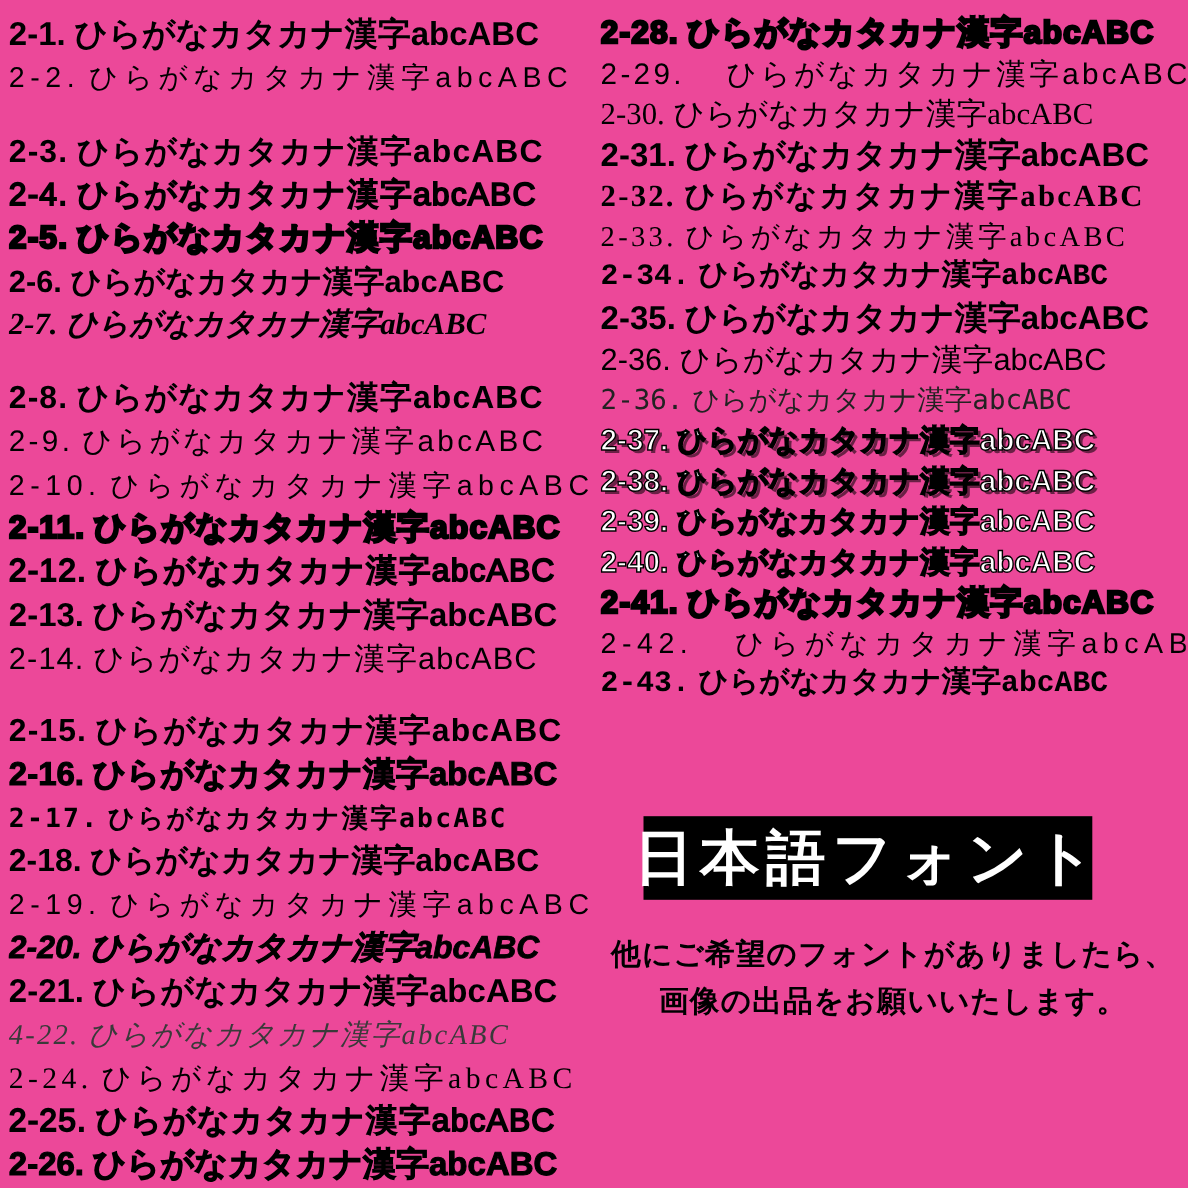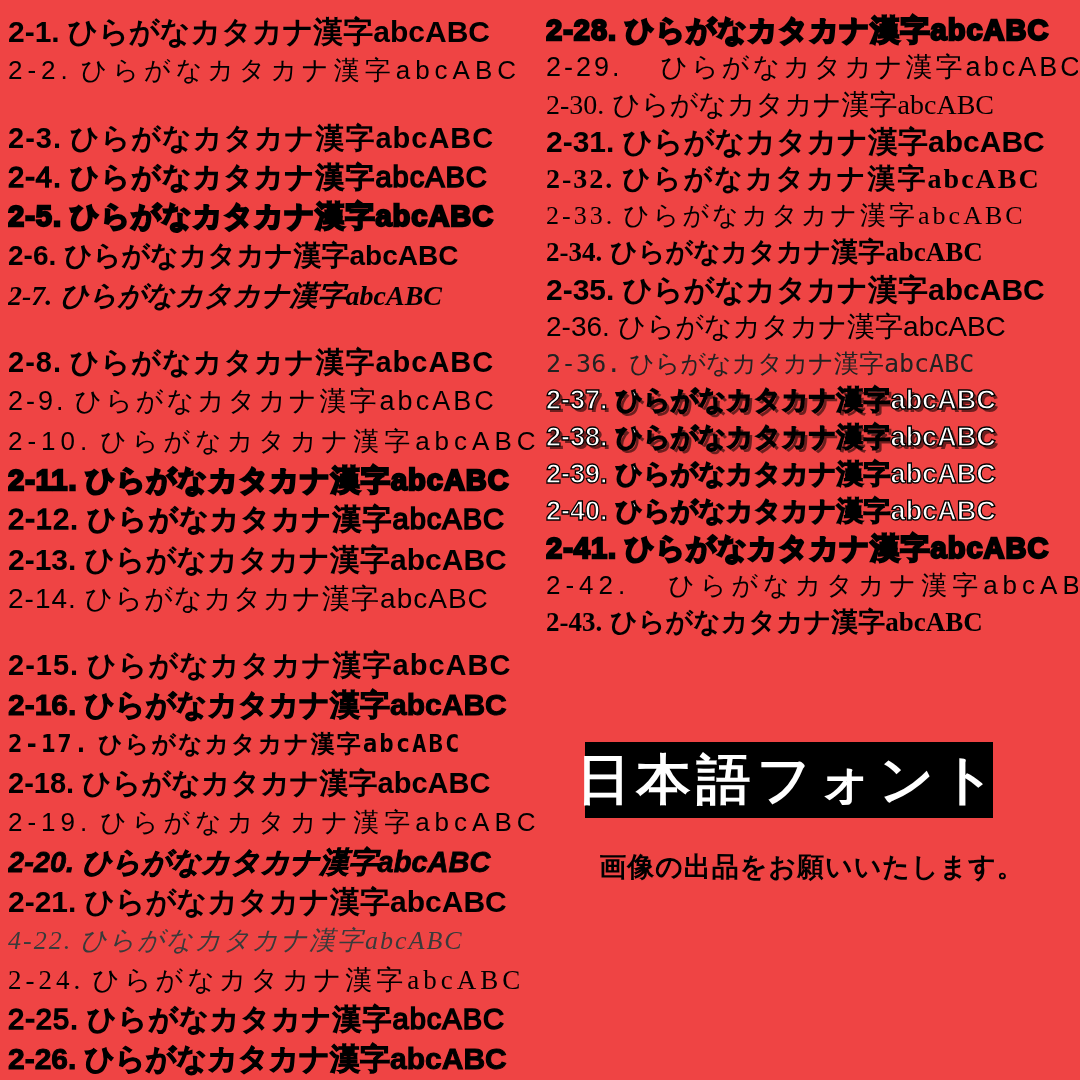--- a/index.html
+++ b/index.html
@@ -5,21 +5,21 @@
   html, body {
     margin: 0;
     padding: 0;
     background: #ffffff;
     font-family: "Liberation Sans", sans-serif;
   }
   #canvas {
     position: relative;
     width: 1080px;
     height: 1080px;
-    background: #ef4444;
+    background: #ec4899;
     color: #000;
     overflow: hidden;
   }
   .col {
     position: absolute;
     top: 12px;
     width: 532px;
   }
   #col-left  { left: 8px;   }
   #col-right { left: 546px; }
@@ -45,21 +45,21 @@
   .round-med    { font-size: 28px; font-weight: 600; }
   .round-light  { font-size: 27px; font-weight: 400; letter-spacing: 3px; }
   .hand-thin    { font-size: 26px; font-weight: 300; letter-spacing: 5px; }
   .brush        { font-size: 28px; font-weight: 700; font-family: "Liberation Serif", serif; font-style: italic; align-items: flex-end; }
   .brush-heavy  { font-size: 29px; font-weight: 900; -webkit-text-stroke: 0.8px #000; font-style: italic; }
   .brush-light  { font-size: 26px; font-weight: 500; color: #3a3a3a; font-family: "Liberation Serif", serif; font-style: italic; letter-spacing: 2px; }
   .mincho       { font-size: 28px; font-weight: 400; font-family: "Liberation Serif", serif; }
   .mincho-bold  { font-size: 28px; font-weight: 700; font-family: "Liberation Serif", serif; letter-spacing: 2px; }
   .mincho-light { font-size: 26px; font-weight: 300; font-family: "Liberation Serif", serif; letter-spacing: 3px; }
   .serif-spaced { font-size: 27px; font-weight: 500; font-family: "Liberation Serif", serif; letter-spacing: 4px; }
-  .techno       { font-size: 27px; font-weight: 700; font-family: Liberation Serif, serif; }
+  .techno       { font-size: 27px; font-weight: 700; font-family: Liberation Mono, monospace; }
   .techno-sm    { font-size: 24px; font-weight: 700; font-family: "DejaVu Sans Mono", monospace; letter-spacing: 2px; }
   .typewriter   { font-size: 25px; font-weight: 400; color: #222; font-family: "DejaVu Sans Mono", monospace; }
   .wide-heavy   { font-size: 30px; font-weight: 900; -webkit-text-stroke: 1px #000; }
   .ultra-fat    { font-size: 29px; font-weight: 900; -webkit-text-stroke: 2.3px #000; letter-spacing: 1px; }
   .outline        { font-size: 27px; font-weight: 700; color: #fff; -webkit-text-stroke: 1.3px #000; }
   .outline-shadow { font-size: 27px; font-weight: 800; color: #fff; -webkit-text-stroke: 1.3px #000;
                     text-shadow: 3px 3px 0 rgba(0,0,0,0.55); }
   .outline .num, .outline-shadow .num { color: #fff; }
 
   
@@ -275,16 +275,17 @@
         <span class="num">2-43.</span>
         <span class="txt">ひらがなカタカナ漢字abcABC</span>
       </div>
     </div>
 
   <div id="banner">
     <span>日本語フォント</span>
   </div>
 
   <div id="note">
+    <div>他にご希望のフォントがありましたら、</div>
     <div>画像の出品をお願いいたします。</div>
   </div>
 
 </div>
 
 </body></html>

